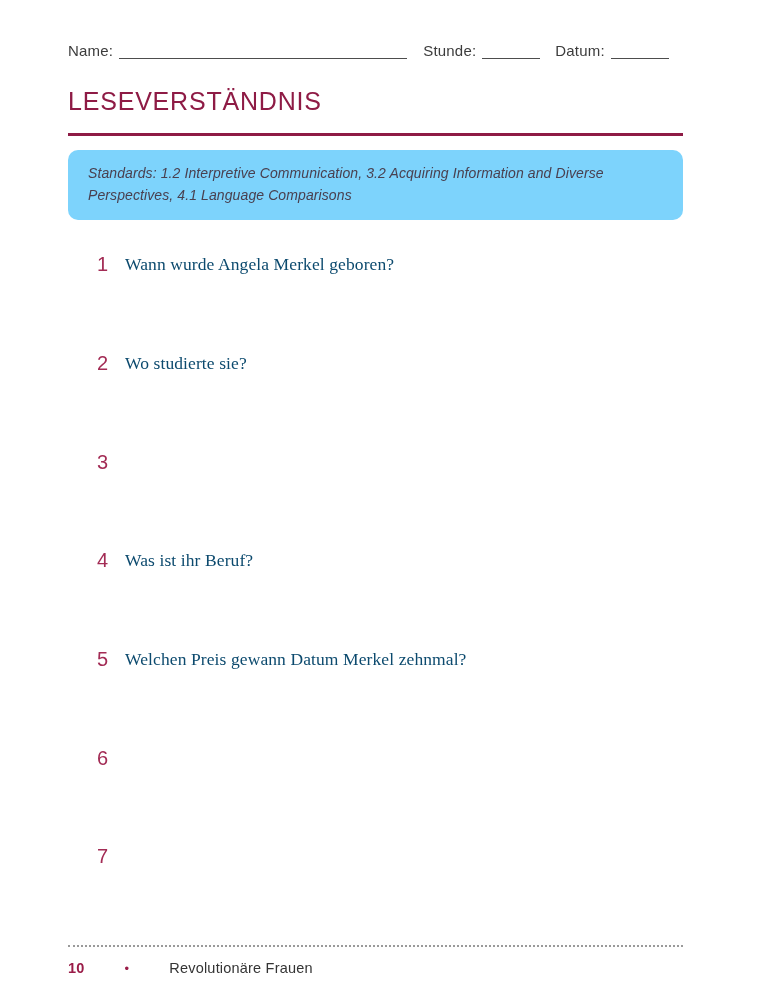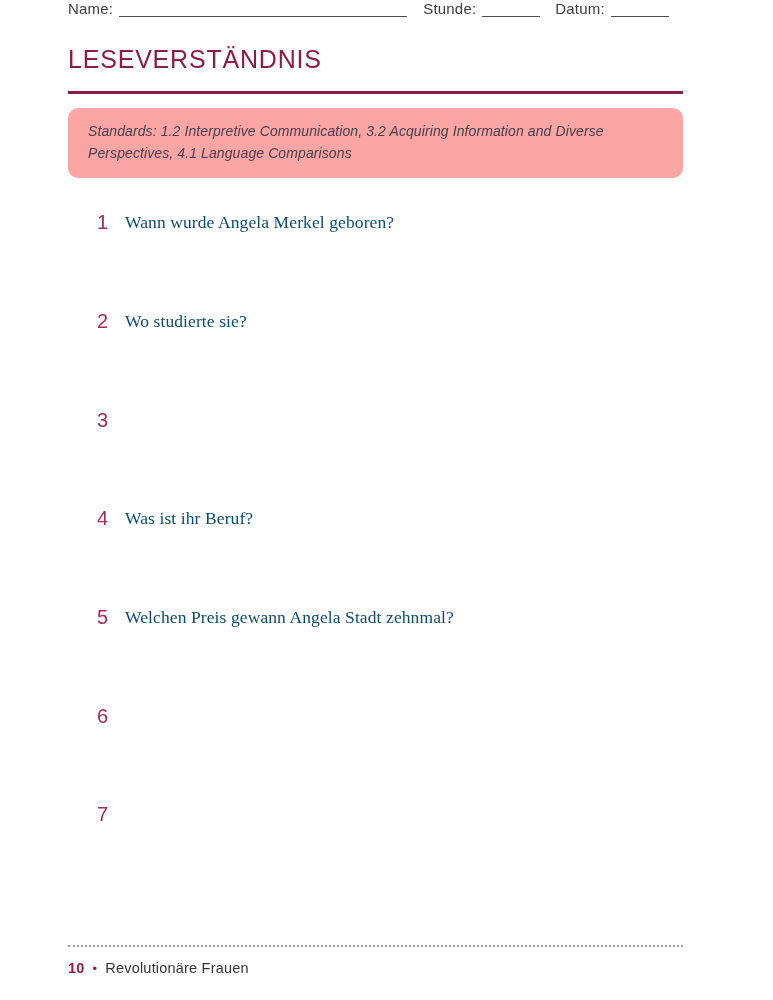--- a/index.html
+++ b/index.html
@@ -15,20 +15,21 @@
     left: 68px;
     right: 90px;
     top: 0;
     bottom: 0;
   }
 
   
   .header-row {
     display: flex;
     align-items: flex-end;
+    margin-top: 42px;
     color: #3c3c3c;
     font-size: 15px;
     letter-spacing: 0.2px;
   }
   .field { display: flex; align-items: flex-end; }
   .field-label { white-space: nowrap; padding-bottom: 0px; }
   .blank {
     border-bottom: 1px solid #4d4d4d;
     height: 16px;
     margin-left: 6px;
@@ -50,21 +51,21 @@
   .title-rule {
     margin-top: 17px;
     height: 3px;
     background: #8e1b45;
     border: none;
   }
 
   
   .standards-box {
     margin-top: 14px;
-    background: #fca5a5;
+    background: #7dd3fc;
     border-radius: 10px;
     padding: 13px 20px 14px 20px;
     color: #494050;
     font-size: 14px;
     font-style: italic;
     line-height: 1.55;
     letter-spacing: 0.1px;
   }
 
   
@@ -104,20 +105,21 @@
     border-top: 2px dotted #9a9a9a;
     height: 0;
   }
   .footer-line {
     margin-top: 13px;
     display: flex;
     align-items: baseline;
     font-size: 14.5px;
     color: #343434;
     letter-spacing: 0.2px;
+    gap: 32px;
   }
   .footer-page { color: #9a1c48; font-weight: bold; }
   .footer-bullet { color: #9a1c48; margin: 0 8px; font-size: 13px; }
 </style>
 </head>
 <body>
 
 <div class="page">
 
   <div class="header-row">
@@ -153,21 +155,21 @@
     </div>
     <div class="question">
       <span class="q-number">3</span>
     </div>
     <div class="question">
       <span class="q-number">4</span>
       <span class="q-text">Was ist ihr Beruf?</span>
     </div>
     <div class="question">
       <span class="q-number">5</span>
-      <span class="q-text">Welchen Preis gewann Angela Stadt zehnmal?</span>
+      <span class="q-text">Welchen Preis gewann Datum Merkel zehnmal?</span>
     </div>
     <div class="question">
       <span class="q-number">6</span>
     </div>
     <div class="question">
       <span class="q-number">7</span>
     </div>
   </div>
 
 </div>

